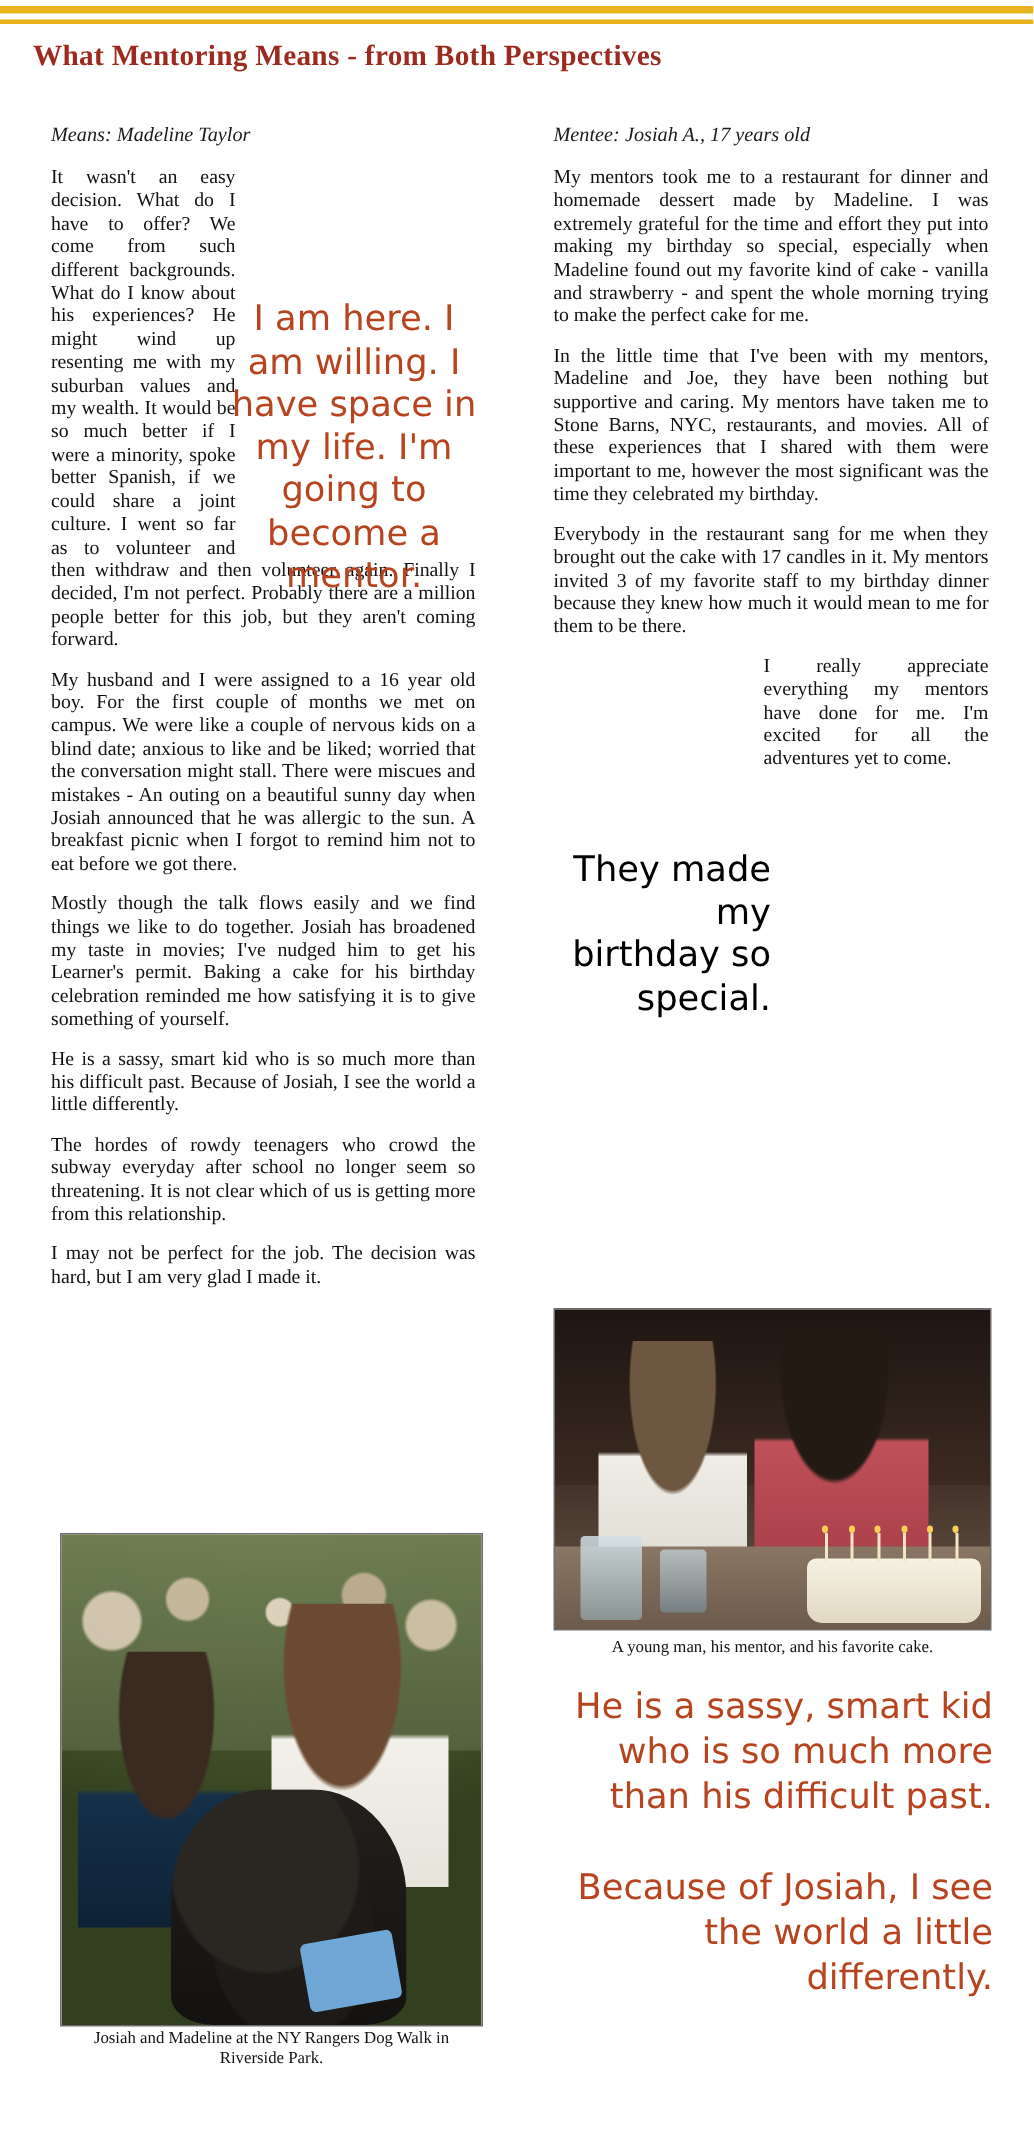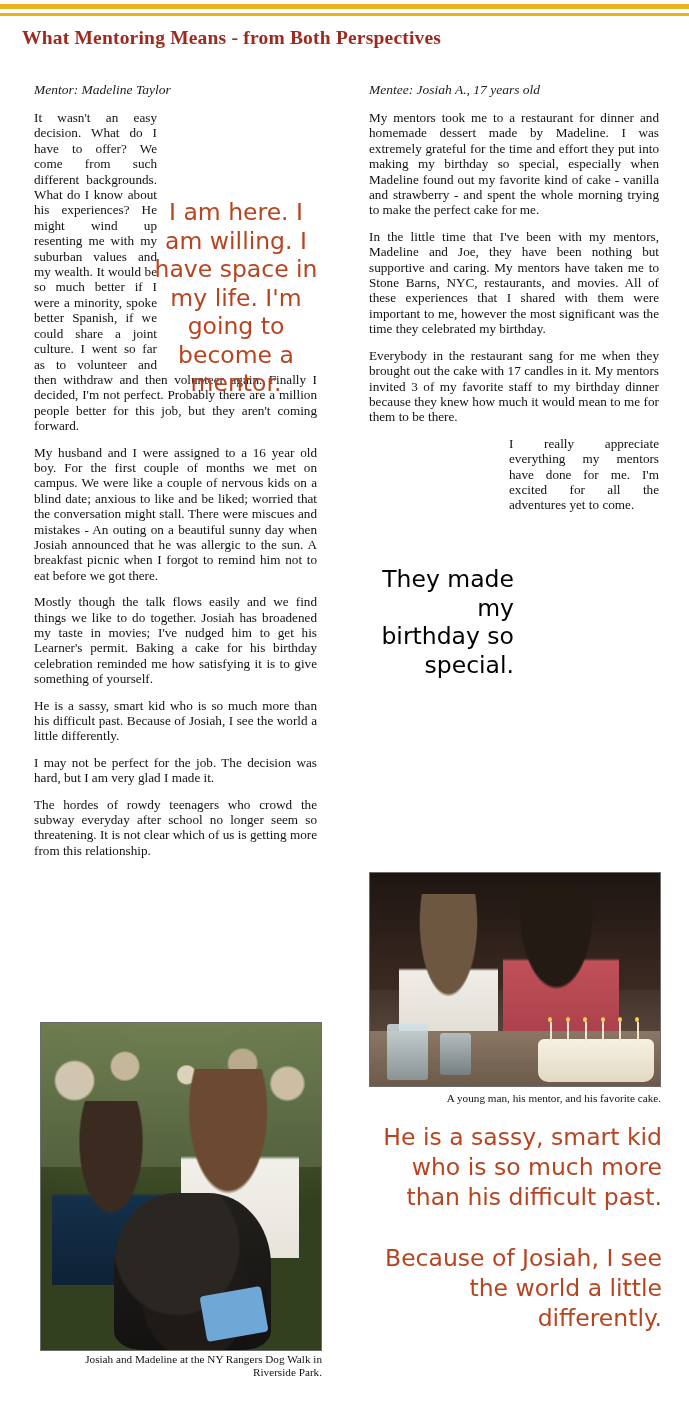--- a/index.html
+++ b/index.html
@@ -156,21 +156,21 @@
   .photo-cake {
     left: 369px;
     top: 872px;
     width: 290px;
     height: 213px;
   }
   .caption {
     position: absolute;
     font-size: 11.2px;
     line-height: 13px;
-    text-align: right;
+    text-align: center;
     color: #111;
   }
   .cap-dogwalk {
     left: 40px;
     top: 1353px;
     width: 282px;
   }
   .cap-cake {
     left: 369px;
     top: 1092px;
@@ -279,31 +279,31 @@
 </head>
 <body>
 
 <div class="page">
 
   <div class="top-rule-a"></div>
   <div class="top-rule-b"></div>
 
   <div class="headline">What Mentoring Means - from Both Perspectives</div>
 
-  <div class="byline byline-left">Mentor: Madeline Taylor</div>
+  <div class="byline byline-left">Means: Madeline Taylor</div>
   <div class="byline byline-right">Mentee: Josiah A., 17 years old</div>
 
   <div class="col body-left">
     <div class="shim-left"></div>
     <p>It wasn't an easy decision. What do I have to offer? We come from such different backgrounds. What do I know about his experiences? He might wind up resenting me with my suburban values and my wealth. It would be so much better if I were a minority, spoke better Spanish, if we could share a joint culture. I went so far as to volunteer and then withdraw and then volunteer again. Finally I decided, I'm not perfect. Probably there are a million people better for this job, but they aren't coming forward.</p>
     <p>My husband and I were assigned to a 16 year old boy. For the first couple of months we met on campus. We were like a couple of nervous kids on a blind date; anxious to like and be liked; worried that the conversation might stall. There were miscues and mistakes - An outing on a beautiful sunny day when Josiah announced that he was allergic to the sun. A breakfast picnic when I forgot to remind him not to eat before we got there.</p>
     <p>Mostly though the talk flows easily and we find things we like to do together. Josiah has broadened my taste in movies; I've nudged him to get his Learner's permit. Baking a cake for his birthday celebration reminded me how satisfying it is to give something of yourself.</p>
     <p>He is a sassy, smart kid who is so much more than his difficult past. Because of Josiah, I see the world a little differently.</p>
+    <p>The hordes of rowdy teenagers who crowd the subway everyday after school no longer seem so threatening. It is not clear which of us is getting more from this relationship.</p>
     <p>I may not be perfect for the job. The decision was hard, but I am very glad I made it.</p>
-    <p>The hordes of rowdy teenagers who crowd the subway everyday after school no longer seem so threatening. It is not clear which of us is getting more from this relationship.</p>
   </div>
 
   <div class="col body-right">
     <p>My mentors took me to a restaurant for dinner and homemade dessert made by Madeline. I was extremely grateful for the time and effort they put into making my birthday so special, especially when Madeline found out my favorite kind of cake - vanilla and strawberry - and spent the whole morning trying to make the perfect cake for me.</p>
     <p>In the little time that I've been with my mentors, Madeline and Joe, they have been nothing but supportive and caring. My mentors have taken me to Stone Barns, NYC, restaurants, and movies. All of these experiences that I shared with them were important to me, however the most significant was the time they celebrated my birthday.</p>
     <p>Everybody in the restaurant sang for me when they brought out the cake with 17 candles in it. My mentors invited 3 of my favorite staff to my birthday dinner because they knew how much it would mean to me for them to be there.</p>
     <p>
       <span class="shim-right-a"></span>
     </p>
     <p>I really appreciate everything my mentors have done for me. I'm excited for all the adventures yet to come.</p>

